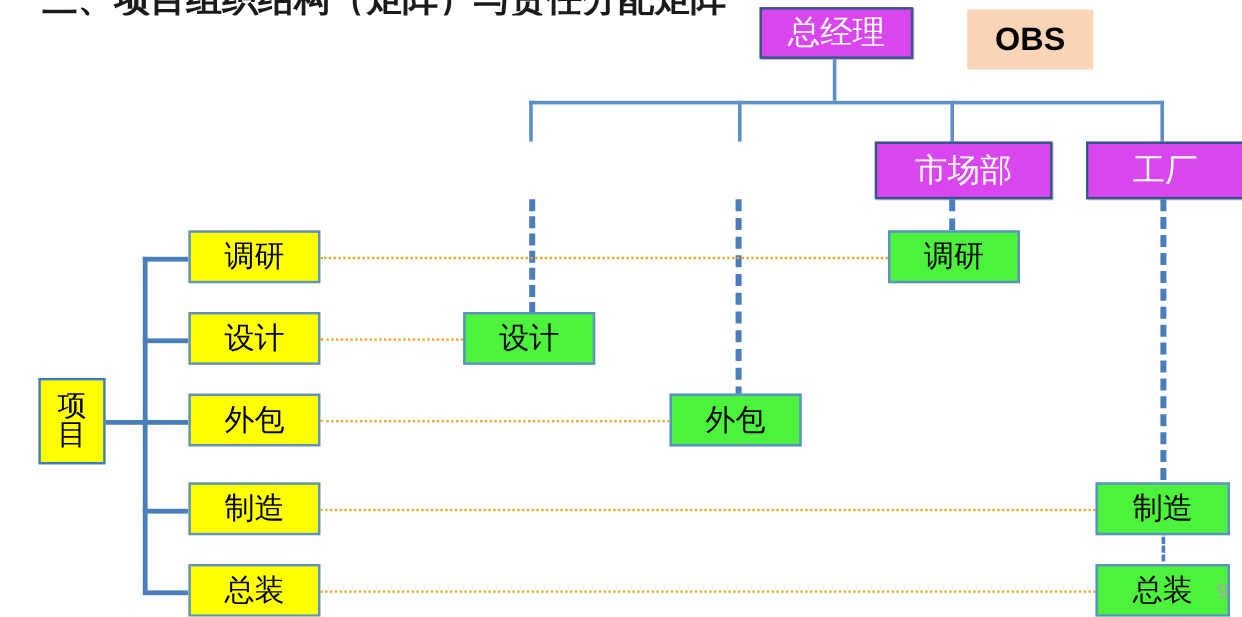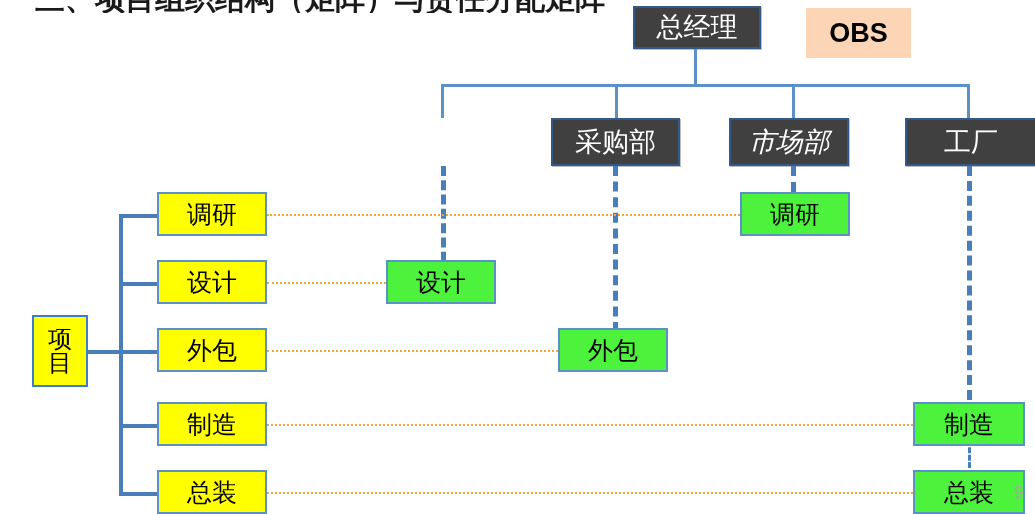--- a/index.html
+++ b/index.html
@@ -21,21 +21,21 @@
     position: absolute;
     box-sizing: border-box;
     display: flex;
     align-items: center;
     justify-content: center;
     line-height: 1.05;
     white-space: nowrap;
   }
 
   .node-obs {
-    background: #404040;
+    background: #d946ef;
     border: 2px solid #33588a;
     color: #ffffff;
     font-size: 27px;
     box-shadow: 1px 1px 0 rgba(0,0,0,0.25);
   }
 
   .node-wbs {
     background: #ffff00;
     border: 2px solid #5b90c8;
     color: #000000;
@@ -139,24 +139,21 @@
 
   <div class="conn thin-blue-v" style="left:694px; top:49px; height:35px;"></div>
 
   <div class="conn thin-blue-h" style="left:441px; top:84px; width:529px;"></div>
 
   <div class="conn thin-blue-v" style="left:441px; top:84px; height:34px;"></div>
   <div class="conn thin-blue-v" style="left:615px; top:84px; height:34px;"></div>
   <div class="conn thin-blue-v" style="left:792px; top:84px; height:34px;"></div>
   <div class="conn thin-blue-v" style="left:967px; top:84px; height:34px;"></div>
 
-  <div class="node node-obs" style="left:551px; top:118px; width:129px; height:48px;">
-    <span>采购部</span>
-  </div>
-  <div class="node node-obs" style="left:729px; top:118px; width:120px; height:48px;font-style:italic;">
+  <div class="node node-obs" style="left:729px; top:118px; width:148px; height:48px;">
     <span>市场部</span>
   </div>
   <div class="node node-obs" style="left:905px; top:118px; width:132px; height:48px;">
     <span>工厂</span>
   </div>
 
   <div class="conn dash-blue-v" style="left:441px; top:166px; height:110px;"></div>
   <div class="conn dash-blue-v" style="left:613px; top:166px; height:166px;"></div>
   <div class="conn dash-blue-v" style="left:791px; top:166px; height:26px;"></div>
   <div class="conn dash-blue-v" style="left:967px; top:166px; height:234px;"></div>

